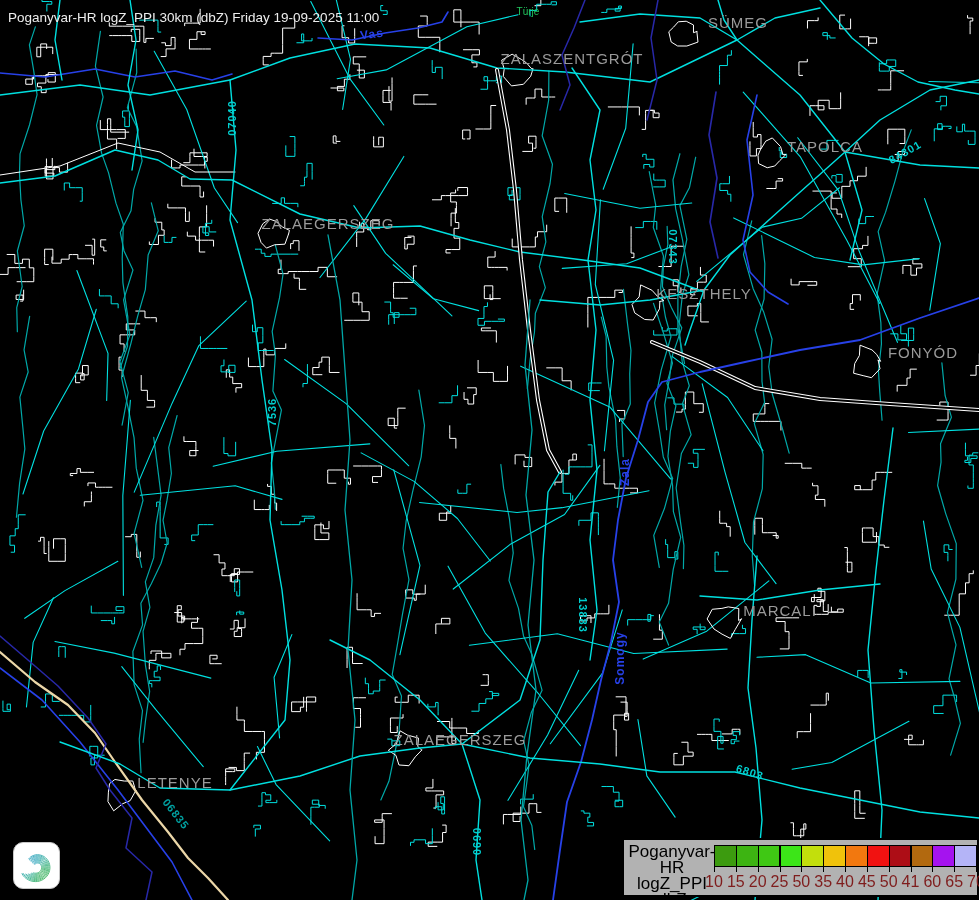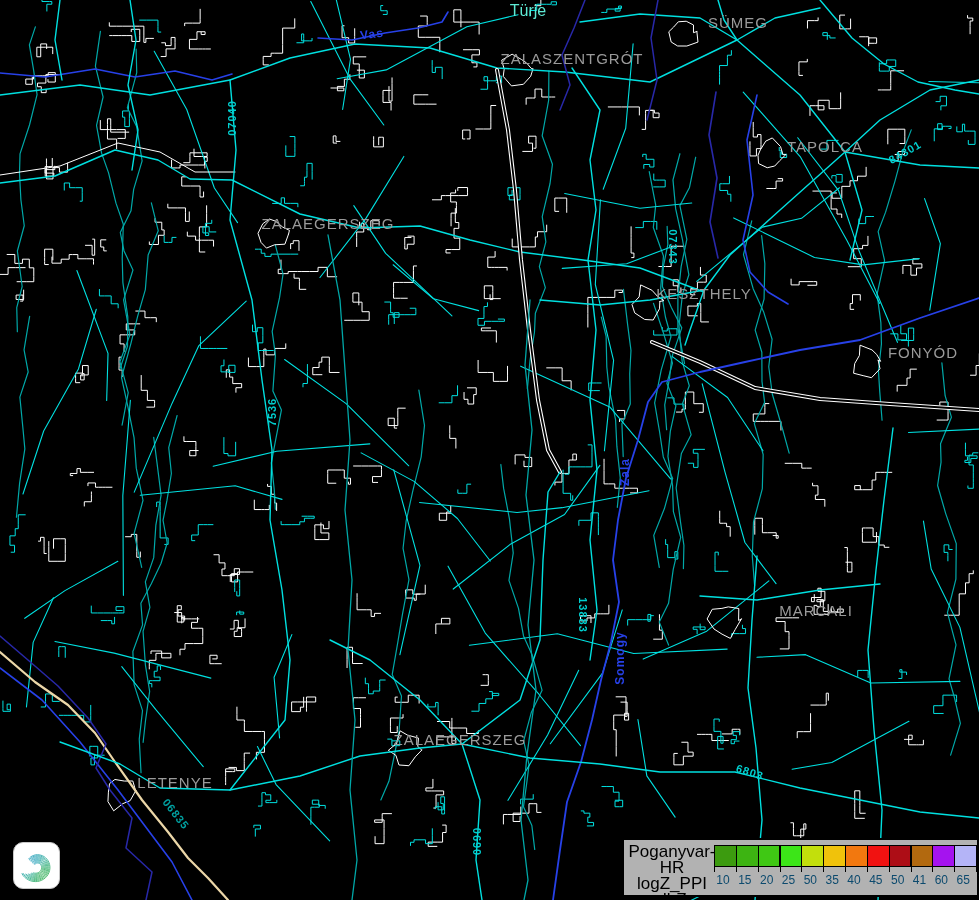--- a/index.html
+++ b/index.html
@@ -4,32 +4,32 @@
 <style>
   html,body{margin:0;padding:0;background:#000;}
   #stage{position:relative;width:979px;height:900px;background:#000;overflow:hidden;
          font-family:"Liberation Sans", sans-serif;}
   #map-svg{position:absolute;left:0;top:0;}
   #labels{position:absolute;left:0;top:0;width:100%;height:100%;pointer-events:none;padding-left:12px;}
   #labels span{position:absolute;white-space:nowrap;}
   .city-label{color:#9a9a9a;font-size:15px;letter-spacing:1px;}
   .road-label{color:#00cfcf;font-size:11px;font-weight:bold;letter-spacing:1px;}
   .river-label{color:#2741e8;font-size:12px;font-weight:bold;letter-spacing:1px;}
-  .small-label{color:#5eead4;font-size:16px;}
+  .small-label{color:#22c55e;font-size:10px;}
   #radar-title{position:absolute;left:8px;top:10px;color:#ededed;font-size:13.5px;}
   #legend{position:absolute;left:622px;top:838px;width:357px;height:59px;
           background:#b2b2b2;border:2px solid #000;box-sizing:border-box;}
   #legend-text{position:absolute;left:4px;top:4px;width:88px;text-align:center;
                color:#000;font-size:17px;line-height:16px;}
   #legend-bar{position:absolute;left:90px;top:5px;width:262px;height:22px;}
   .legend-cell{position:absolute;top:0;height:22px;border:1px solid #000;box-sizing:border-box;}
   #legend-ticks{position:absolute;left:90px;top:27px;width:262px;height:6px;}
   .legend-tick{position:absolute;top:0;width:1px;height:5px;background:#000;}
   #legend-labels{position:absolute;left:90px;top:33px;width:268px;height:16px;}
-  .legend-num{position:absolute;transform:translateX(-50%);color:#0c4a6e;font-size:12px;margin-left:9px;}
+  .legend-num{position:absolute;transform:translateX(-50%);color:#7f1d1d;font-size:16px;}
   #logo{position:absolute;left:13px;top:842px;width:45px;height:45px;background:#fff;
         border-radius:10px;border:1px solid #c8c8c8;}
 </style>
 </head>
 <body>
 
 <div id="stage">
   <svg id="map-svg" width="979" height="900">
       <polyline points="183.6950657865964,162.69107859348878 189.90756697719917,162.69107859348878 189.90756697719917,156.34209033986554 189.90756697719917,152.81654026871547 193.52757228491828,152.81654026871547 200.04930830514058,152.81654026871547 207.09715461311862,152.81654026871547 207.09715461311862,156.48755309870467 201.80253430409357,156.48755309870467 193.98934932192788,156.48755309870467 193.98934932192788,149.0952297798358" fill="none" stroke="#ffffff" stroke-width="1" stroke-linejoin="round" stroke-linecap="round"></polyline>
       <polyline points="181.73445048369467,622.933521666564 181.73445048369467,617.4455414069816 183.81890946999192,617.4455414069816 183.81890946999192,622.0485929055139 177.25020680949092,622.0485929055139 177.25020680949092,613.174095720984 177.25020680949092,605.6898075891659 181.3239948786795,605.6898075891659 181.3239948786795,609.7662494750693 178.07301124185324,609.7662494750693 178.07301124185324,616.074341124855 184.63561914674938,616.074341124855 184.63561914674938,620.1953072706237" fill="none" stroke="#ffffff" stroke-width="1" stroke-linejoin="round" stroke-linecap="round"></polyline>
@@ -413,36 +413,37 @@
       <polyline points="60,0 55,40 62,80" fill="none" stroke="#00e0e0" stroke-width="1.4" stroke-linejoin="round" stroke-linecap="round"></polyline>
       <polyline points="572,68 600,110 590,160 596,210 588,260 596,330 590,400 597,470 590,540 597,610 590,660" fill="none" stroke="#00e0e0" stroke-width="1.4" stroke-linejoin="round" stroke-linecap="round"></polyline>
     </svg>
   <div id="labels">
       <span class="city-label" style="left: 738px; top: 22px; transform: translate(-50%, -50%) rotate(0deg);">SÜMEG</span>
       <span class="city-label" style="left: 572px; top: 58px; transform: translate(-50%, -50%) rotate(0deg);">ZALASZENTGRÓT</span>
       <span class="city-label" style="left: 825px; top: 146px; transform: translate(-50%, -50%) rotate(0deg);">TAPOLCA</span>
       <span class="city-label" style="left: 328px; top: 223px; transform: translate(-50%, -50%) rotate(0deg);">ZALAEGERSZEG</span>
       <span class="city-label" style="left: 704px; top: 293px; transform: translate(-50%, -50%) rotate(0deg);">KESZTHELY</span>
       <span class="city-label" style="left: 923px; top: 352px; transform: translate(-50%, -50%) rotate(0deg);">FONYÓD</span>
-      <span class="city-label" style="left: 816px; top: 610px; transform: translate(-50%, -50%) rotate(0deg);">MARCALI</span>
+      <span class="city-label" style="left: 780px; top: 610px; transform: translate(-50%, -50%) rotate(0deg);">MARCALI</span>
       <span class="city-label" style="left: 460px; top: 739px; transform: translate(-50%, -50%) rotate(0deg);">ZALAEGERSZEG</span>
       <span class="city-label" style="left: 175px; top: 782px; transform: translate(-50%, -50%) rotate(0deg);">LETENYE</span>
       <span class="road-label" style="left: 232px; top: 118px; transform: translate(-50%, -50%) rotate(-90deg);">07040</span>
       <span class="road-label" style="left: 905px; top: 152px; transform: translate(-50%, -50%) rotate(-30deg);">84301</span>
       <span class="road-label" style="left: 673px; top: 247px; transform: translate(-50%, -50%) rotate(90deg);">07343</span>
       <span class="road-label" style="left: 272px; top: 412px; transform: translate(-50%, -50%) rotate(-90deg);">7536</span>
       <span class="road-label" style="left: 583px; top: 615px; transform: translate(-50%, -50%) rotate(90deg);">13883</span>
       <span class="road-label" style="left: 750px; top: 772px; transform: translate(-50%, -50%) rotate(18deg);">6803</span>
       <span class="road-label" style="left: 176px; top: 814px; transform: translate(-50%, -50%) rotate(52deg); color: rgb(0, 160, 160);">06835</span>
       <span class="road-label" style="left: 477px; top: 842px; transform: translate(-50%, -50%) rotate(90deg);">0690</span>
       <span class="river-label" style="left: 372px; top: 34px; transform: translate(-50%, -50%) rotate(-8deg);">Vas</span>
       <span class="river-label" style="left: 625px; top: 472px; transform: translate(-50%, -50%) rotate(-90deg);">Zala</span>
       <span class="river-label" style="left: 620px; top: 658px; transform: translate(-50%, -50%) rotate(-90deg);">Somogy</span>
       <span class="small-label" style="left: 528px; top: 11px; transform: translate(-50%, -50%) rotate(0deg);">Türje</span>
     </div>
+  <div id="radar-title">Poganyvar-HR logZ_PPI 30km (dbZ) Friday 19-09-2025 11:00</div>
 
   <div id="legend">
     <div id="legend-text">
       <div>Poganyvar-HR</div>
       <div>logZ_PPI</div>
       <div>dbZ</div>
     </div>
     <div id="legend-bar">
         <div class="legend-cell" style="left: 0px; width: 22.8333px; background: rgb(60, 155, 15);"></div>
         <div class="legend-cell" style="left: 21.8333px; width: 22.8333px; background: rgb(61, 180, 18);"></div>

